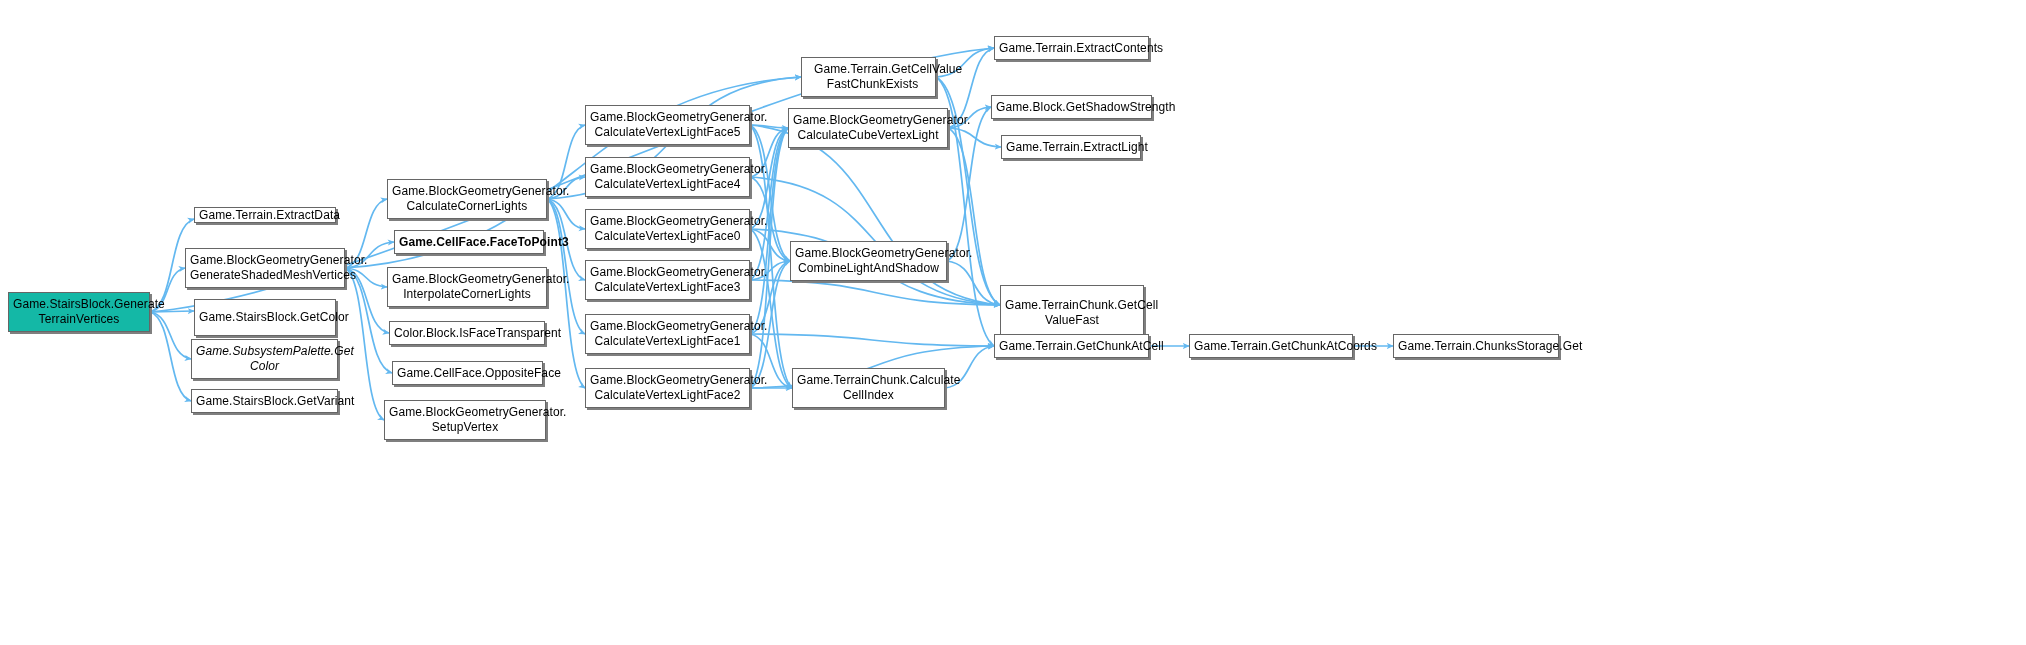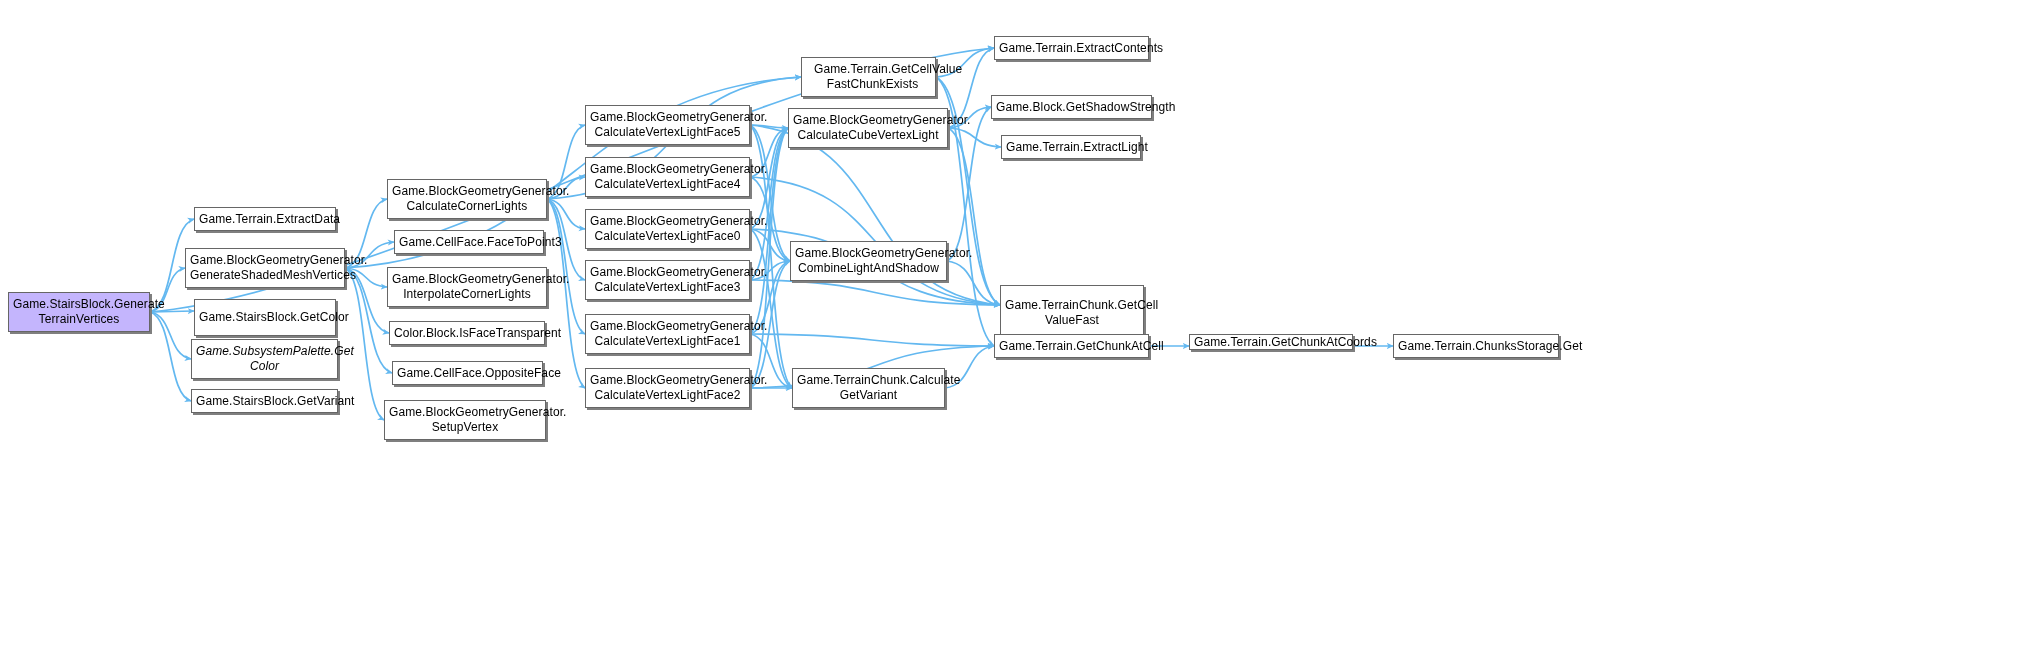--- a/index.html
+++ b/index.html
@@ -33,21 +33,21 @@
     justify-content: center;
     text-align: center;
     color: #000000;
     font-size: 12px;
     line-height: 15px;
     letter-spacing: 0.1px;
     padding: 0 4px;
     z-index: 5;
   }
   .node.highlight {
-    background: #c4b5fd;
+    background: #14b8a6;
   }
   .node .label {
     display: block;
     width: 100%;
     white-space: pre-line;
   }
 </style>
 </head>
 <body>
 
@@ -111,42 +111,42 @@
       <path d="M 947 261 C 977.74 264.52, 969.26 301.48, 1000 305" fill="none" stroke="#63b8f0" stroke-width="1.7" marker-end="url(#arrow)"></path>
       <path d="M 945 388 C 973.42 384.64, 965.58 349.36, 994 346" fill="none" stroke="#63b8f0" stroke-width="1.7" marker-end="url(#arrow)"></path>
       <path d="M 1072 305 C 1152 317.3, 991.5 333.7, 1071.5 346" fill="none" stroke="#63b8f0" stroke-width="1.7" marker-end="url(#arrow)"></path>
       <path d="M 1149 346 C 1172.2 346, 1165.8 346, 1189 346" fill="none" stroke="#63b8f0" stroke-width="1.7" marker-end="url(#arrow)"></path>
       <path d="M 1353 346 C 1376.2 346, 1369.8 346, 1393 346" fill="none" stroke="#63b8f0" stroke-width="1.7" marker-end="url(#arrow)"></path>
     </svg>
 <div class="node highlight" style="left: 8px; top: 292px; width: 142px; height: 40px;">
       <span class="label">Game.StairsBlock.Generate
 TerrainVertices</span>
     </div>
-    <div class="node" style="left: 194px; top: 207px; width: 142px; height: 24px; align-items: center;">
+    <div class="node" style="left: 194px; top: 207px; width: 142px; height: 16px; align-items: center;">
       <span class="label">Game.Terrain.ExtractData</span>
     </div>
     <div class="node" style="left: 185px; top: 248px; width: 160px; height: 40px;">
       <span class="label">Game.BlockGeometryGenerator.
 GenerateShadedMeshVertices</span>
     </div>
     <div class="node" style="left: 194px; top: 299px; width: 142px; height: 37px;">
       <span class="label">Game.StairsBlock.GetColor</span>
     </div>
     <div class="node" style="left: 191px; top: 339px; width: 147px; height: 40px; font-style: italic;">
       <span class="label">Game.SubsystemPalette.Get
 Color</span>
     </div>
     <div class="node" style="left: 191px; top: 389px; width: 147px; height: 24px;">
       <span class="label">Game.StairsBlock.GetVariant</span>
     </div>
     <div class="node" style="left: 387px; top: 179px; width: 160px; height: 40px;">
       <span class="label">Game.BlockGeometryGenerator.
 CalculateCornerLights</span>
     </div>
-    <div class="node" style="left: 394px; top: 230px; width: 150px; height: 24px;">
+    <div class="node" style="left: 394px; top: 230px; width: 150px; height: 24px; font-weight: bold;">
       <span class="label">Game.CellFace.FaceToPoint3</span>
     </div>
     <div class="node" style="left: 387px; top: 267px; width: 160px; height: 40px;">
       <span class="label">Game.BlockGeometryGenerator.
 InterpolateCornerLights</span>
     </div>
     <div class="node" style="left: 389px; top: 321px; width: 156px; height: 24px;">
       <span class="label">Color.Block.IsFaceTransparent</span>
     </div>
     <div class="node" style="left: 392px; top: 361px; width: 151px; height: 24px;">
@@ -179,21 +179,21 @@
     <div class="node" style="left: 585px; top: 368px; width: 165px; height: 40px;">
       <span class="label">Game.BlockGeometryGenerator.
 CalculateVertexLightFace2</span>
     </div>
     <div class="node" style="left: 790px; top: 241px; width: 157px; height: 40px;">
       <span class="label">Game.BlockGeometryGenerator.
 CombineLightAndShadow</span>
     </div>
     <div class="node" style="left: 792px; top: 368px; width: 153px; height: 40px;">
       <span class="label">Game.TerrainChunk.Calculate
-GetVariant</span>
+CellIndex</span>
     </div>
     <div class="node" style="left: 801px; top: 57px; width: 135px; height: 40px; padding-left: 12px;">
       <span class="label">Game.Terrain.GetCellValue
 FastChunkExists</span>
     </div>
     <div class="node" style="left: 788px; top: 108px; width: 160px; height: 40px;">
       <span class="label">Game.BlockGeometryGenerator.
 CalculateCubeVertexLight</span>
     </div>
     <div class="node" style="left: 994px; top: 36px; width: 155px; height: 24px;">
@@ -205,19 +205,19 @@
     <div class="node" style="left: 1001px; top: 135px; width: 140px; height: 24px;">
       <span class="label">Game.Terrain.ExtractLight</span>
     </div>
     <div class="node" style="left: 1000px; top: 285px; width: 144px; height: 56px;">
       <span class="label">Game.TerrainChunk.GetCell
 ValueFast</span>
     </div>
     <div class="node" style="left: 994px; top: 334px; width: 155px; height: 24px;">
       <span class="label">Game.Terrain.GetChunkAtCell</span>
     </div>
-    <div class="node" style="left: 1189px; top: 334px; width: 164px; height: 16px;">
+    <div class="node" style="left: 1189px; top: 334px; width: 164px; height: 24px;">
       <span class="label">Game.Terrain.GetChunkAtCoords</span>
     </div>
     <div class="node" style="left: 1393px; top: 334px; width: 166px; height: 24px;">
       <span class="label">Game.Terrain.ChunksStorage.Get</span>
     </div>
   </div>
 
 </body></html>

